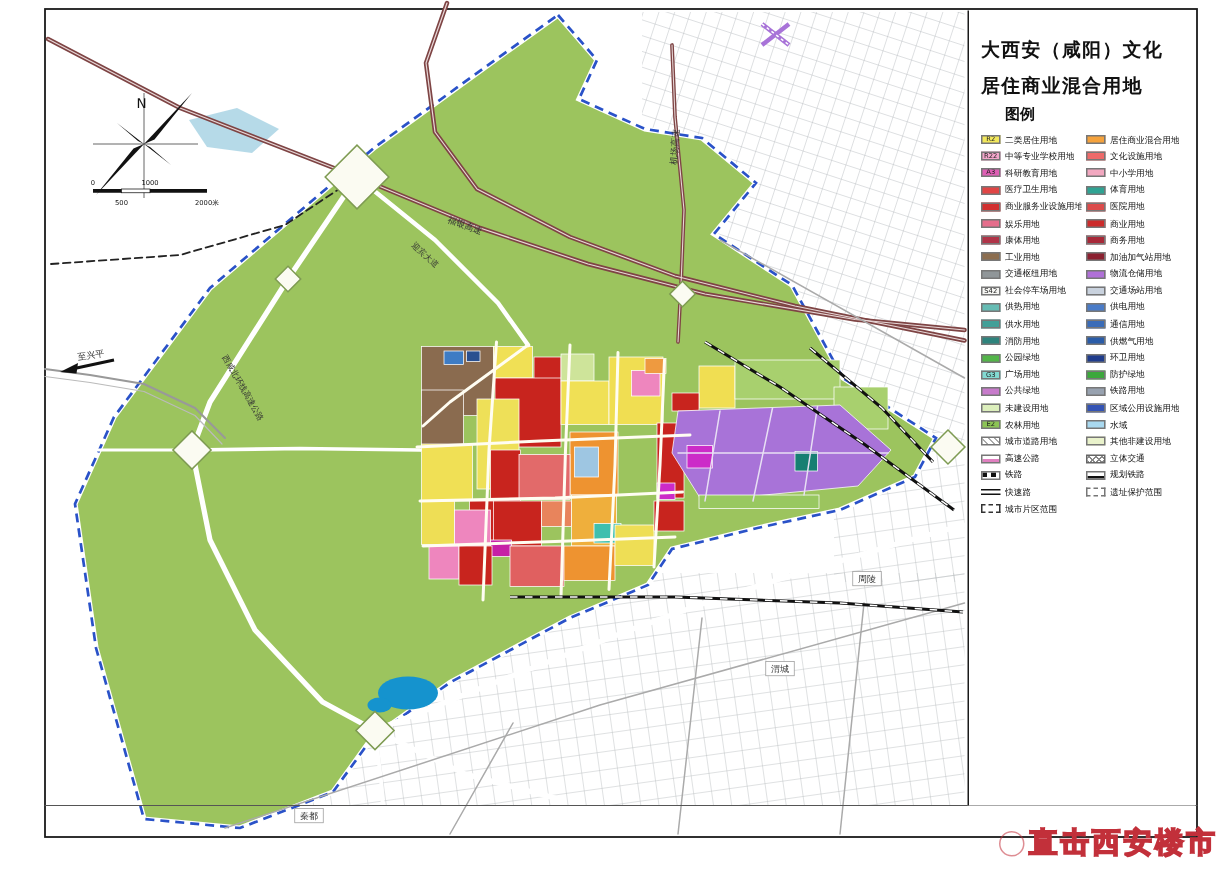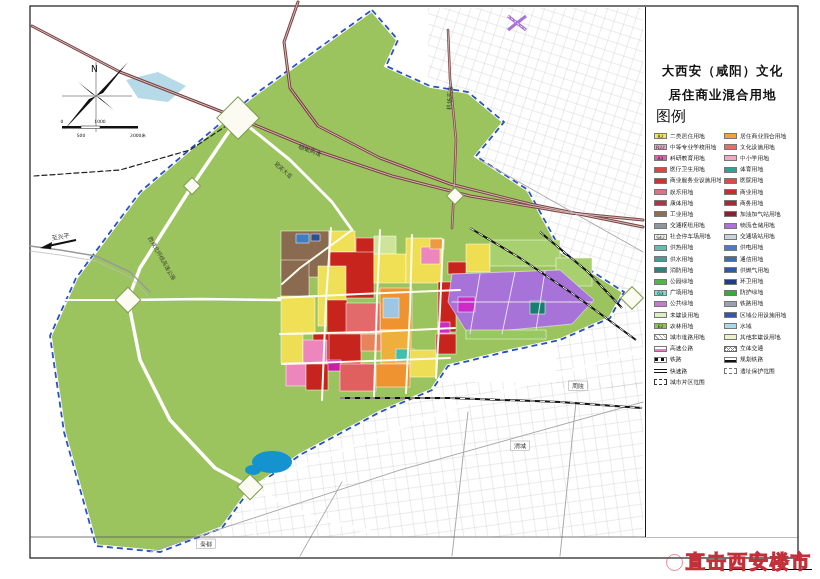--- a/index.html
+++ b/index.html
@@ -2,42 +2,42 @@
 <html><head>
 <meta charset="utf-8">
 <style>
   html,body{margin:0;padding:0;background:#fff;}
   .page{position:relative;width:820px;height:579px;background:#fff;overflow:hidden;
         font-family:"DejaVu Sans","Liberation Sans",sans-serif;}
   svg text{font-family:"DejaVu Sans","Liberation Sans",sans-serif;}
   
   .panel{position:absolute;left:645px;top:7px;width:152px;height:530px;background:#fff;
          border-left:1.2px solid #1a1a1a;box-sizing:border-box;padding:14px 6px 0 8px;z-index:2;}
-  .title{font-weight:bold;font-size:12.5px;text-align:center;letter-spacing:1px;line-height:1.9;color:#111;margin-top:38px;}
+  .title{font-weight:bold;font-size:12.5px;text-align:left;letter-spacing:1px;line-height:1.9;color:#111;}
   .period{text-align:center;font-size:7px;color:#111;margin-top:4px;padding-bottom:9px;border-bottom:1px solid #333;}
   .map-name{font-size:11px;font-weight:bold;color:#111;margin:9px 0 4px 2px;}
-  .legend-title{font-size:15px;font-weight:normal;color:#111;margin:0 0 5px 2px;}
+  .legend-title{font-size:10px;font-weight:bold;color:#111;margin:0 0 5px 16px;}
   .legend-cols{display:flex;gap:3px;}
   .lcol{flex:1 1 50%;min-width:0;}
   .lrow{display:flex;align-items:center;gap:3px;height:11.2px;}
   .sw{width:13px;height:6px;flex:0 0 13px;border:0.5px solid #777;font-size:4.5px;line-height:5.5px;
       text-align:center;color:#222;box-sizing:border-box;background:#fff;overflow:hidden;}
   .llab{font-size:5.8px;color:#111;white-space:nowrap;overflow:hidden;}
   .sw.hatch{background:repeating-linear-gradient(45deg,#fff 0 2px,#aaa 2px 3px);}
   .sw.pink-line{background:linear-gradient(#0000 0 2px,#E080C0 2px 4px,#0000 4px);}
   .sw.rail-line{background:repeating-linear-gradient(90deg,#111 0 3px,#fff 3px 6px);
       background-size:100% 3px;background-position:center;background-repeat:no-repeat;}
   .sw.double-line{border:none;border-top:1.1px solid #111;border-bottom:1.1px solid #111;height:4.5px;background:#fff;}
   .sw.dash-box{border:1px dashed #333;background:#fff;}
   .sw.xhatch{background:repeating-linear-gradient(45deg,#888 0 1px,#0000 1px 3px),
              repeating-linear-gradient(-45deg,#888 0 1px,#0000 1px 3px);border:0.5px solid #666;}
   .sw.single-line{background:linear-gradient(#0000 0 2.5px,#111 2.5px 4px,#0000 4px);}
   .sw.dash-box2{border:1px dashed #777;background:#fff;}
   
-  .watermark{position:absolute;right:8px;bottom:4px;z-index:6;display:flex;align-items:center;gap:3px;text-decoration:underline;}
+  .watermark{position:absolute;right:8px;bottom:4px;z-index:6;display:flex;align-items:center;gap:3px;}
   .wm-logo{width:15px;height:15px;border:1.5px solid #c2303a;border-radius:50%;opacity:.55;}
   .wm-text{font-size:19px;font-weight:bold;letter-spacing:2px;color:rgba(200,40,50,.30);
            -webkit-text-stroke:1.1px #c2303a;}
 </style>
 </head>
 <body>
 
 <div class="page">
 
   <svg id="map-svg" width="820" height="579" viewBox="0 0 820 579" style="position:absolute;left:0;top:0;">

